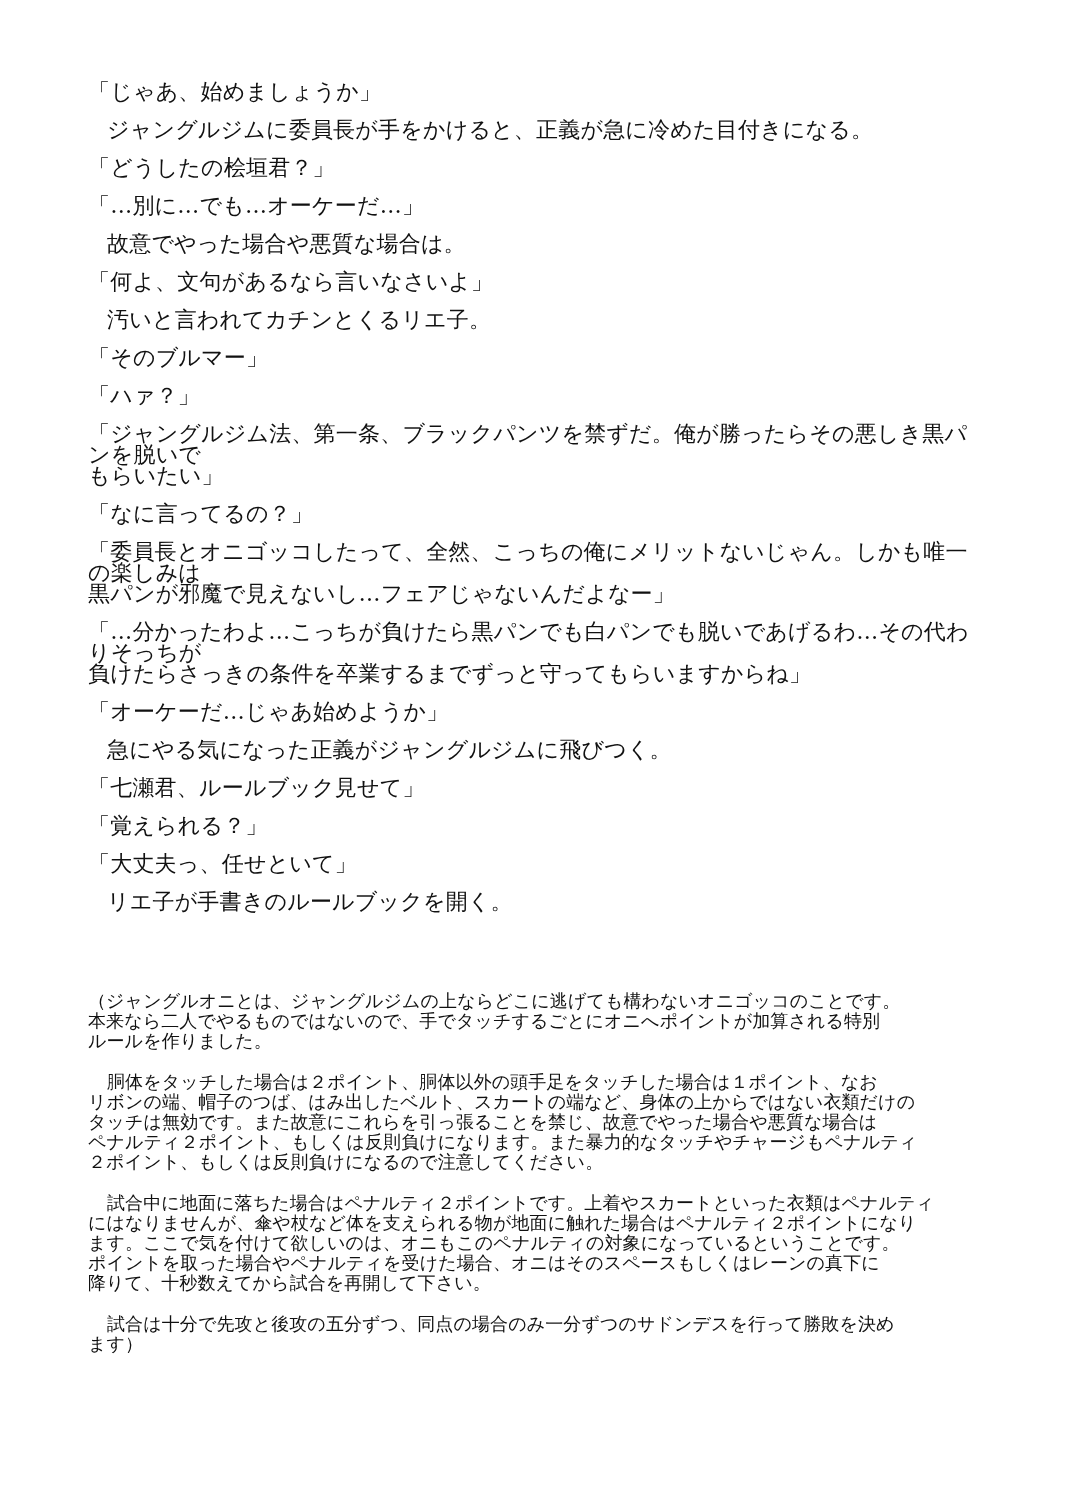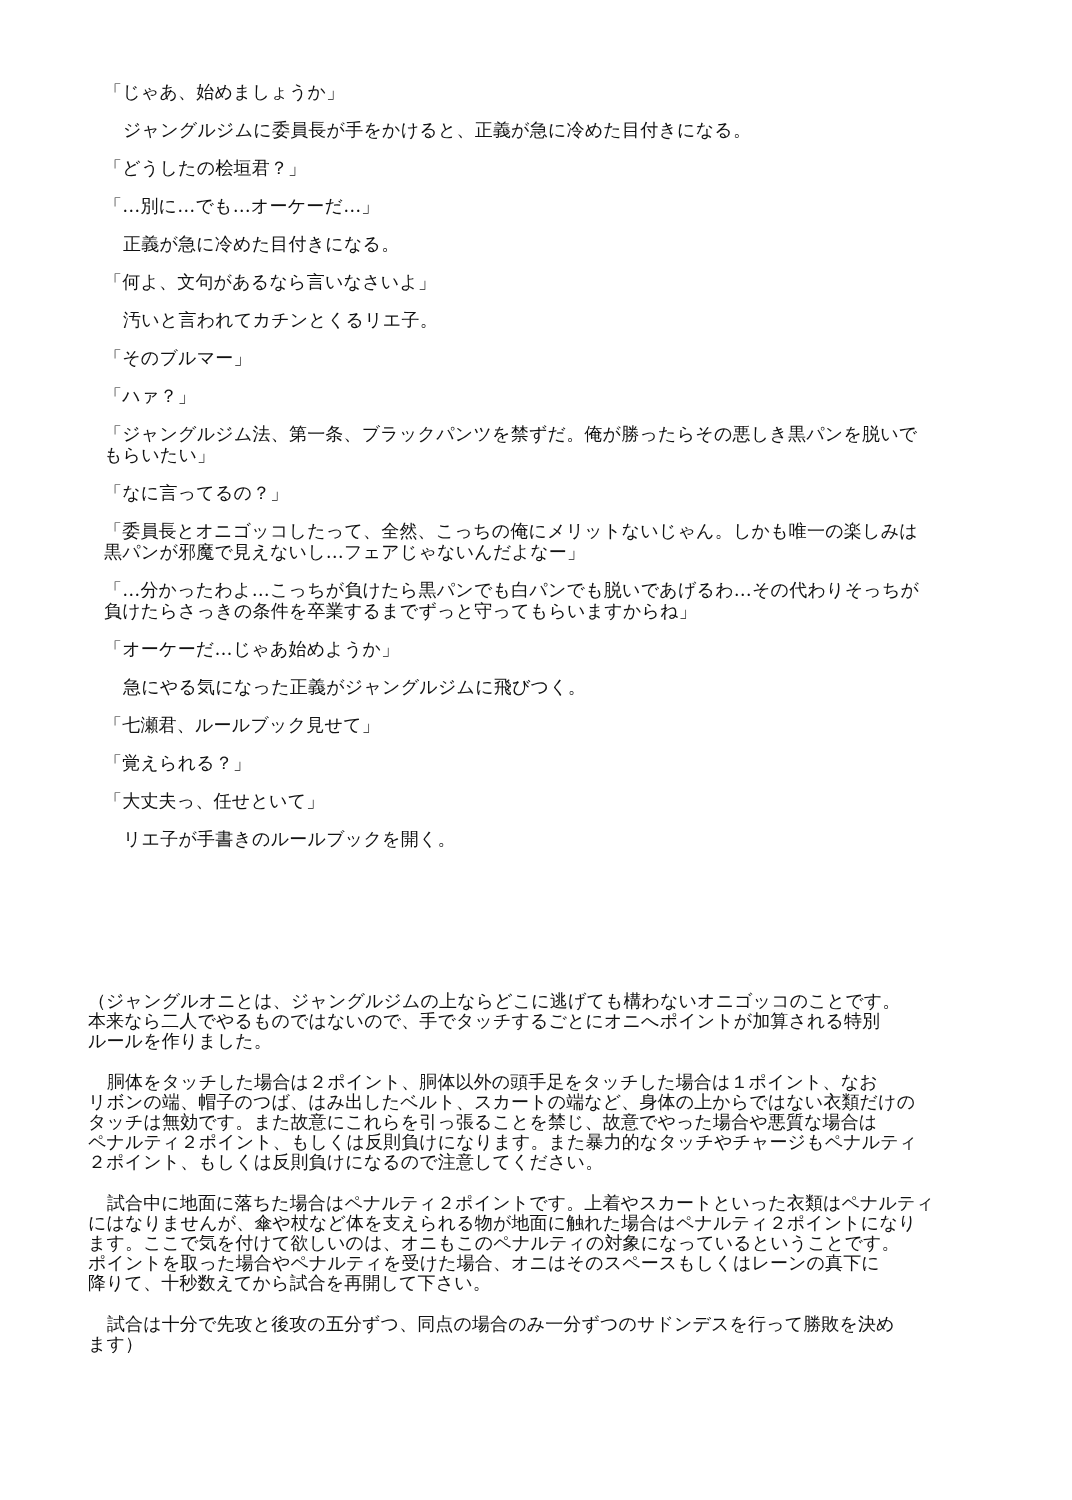--- a/index.html
+++ b/index.html
@@ -4,22 +4,22 @@
 <style>
   html, body { margin: 0; padding: 0; background: #ffffff; }
   body {
     width: 1072px; height: 1500px; position: relative; overflow: hidden;
     font-family: "DejaVu Serif", "Liberation Serif", serif;
     color: #111111;
   }
   .page { position: absolute; left: 0; top: 0; width: 1072px; height: 1500px; }
   .story { position: absolute; left: 88px; top: 81px; width: 900px; }
   .story p {
-    margin: 0 0 17px 16px;
-    font-size: 18px;
+    margin: 0 0 17px 0;
+    font-size: 22px;
     line-height: 21px;
     letter-spacing: 0.2px;
     white-space: pre-wrap;
   }
   .story p.narration { text-indent: 19px; }
   .rules { position: absolute; left: 88px; top: 992px; width: 930px; font-family: Liberation Mono, monospace; }
   .rules p {
     margin: 0 0 21px 0;
     font-size: 18px;
     line-height: 20px;
@@ -31,21 +31,21 @@
 </head>
 <body>
 
 <div class="page">
 
   <div class="story">
     <p>「じゃあ、始めましょうか」</p>
     <p class="narration">ジャングルジムに委員長が手をかけると、正義が急に冷めた目付きになる。</p>
     <p>「どうしたの桧垣君？」</p>
     <p>「…別に…でも…オーケーだ…」</p>
-    <p class="narration">正義が急に冷めた目付きになる。</p>
+    <p class="narration">故意でやった場合や悪質な場合は。</p>
     <p>「何よ、文句があるなら言いなさいよ」</p>
     <p class="narration">汚いと言われてカチンとくるリエ子。</p>
     <p>「そのブルマー」</p>
     <p>「ハァ？」</p>
     <p>「ジャングルジム法、第一条、ブラックパンツを禁ずだ。俺が勝ったらその悪しき黒パンを脱いで
 もらいたい」</p>
     <p>「なに言ってるの？」</p>
     <p>「委員長とオニゴッコしたって、全然、こっちの俺にメリットないじゃん。しかも唯一の楽しみは
 黒パンが邪魔で見えないし…フェアじゃないんだよなー」</p>
     <p>「…分かったわよ…こっちが負けたら黒パンでも白パンでも脱いであげるわ…その代わりそっちが

